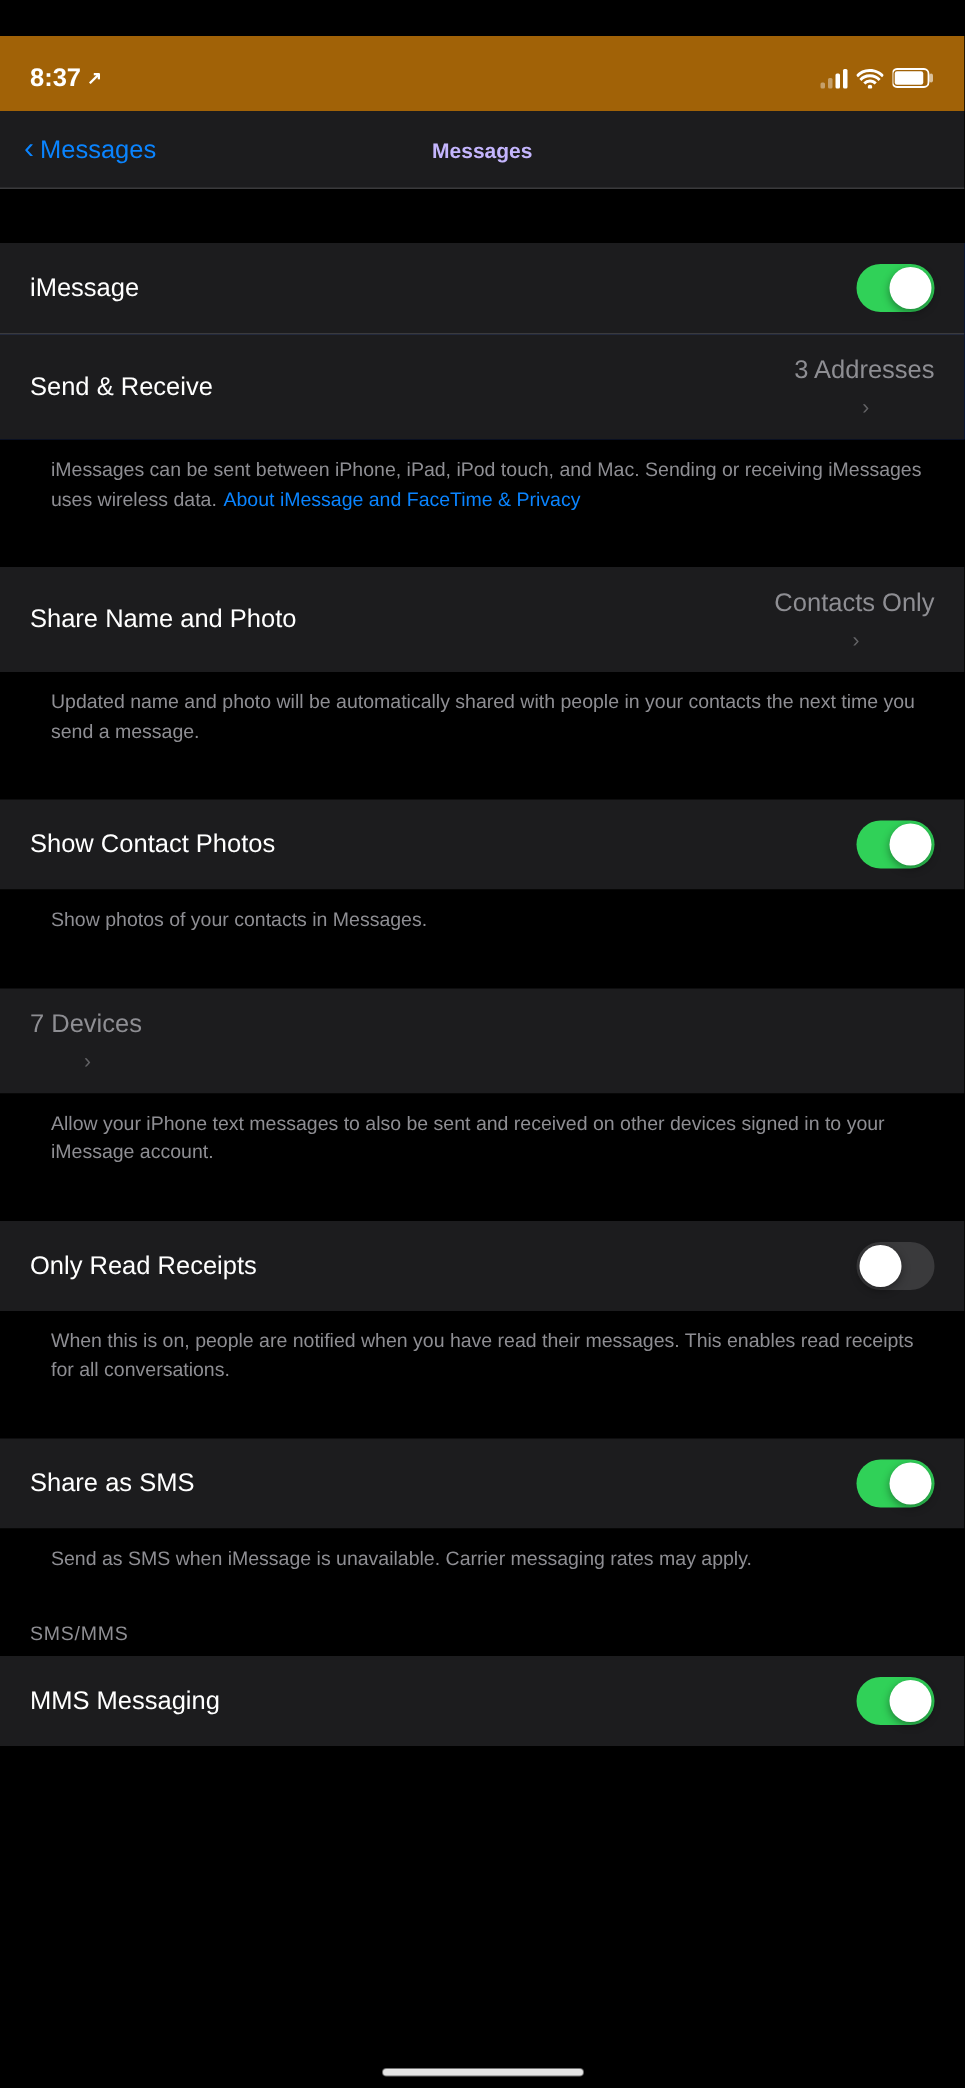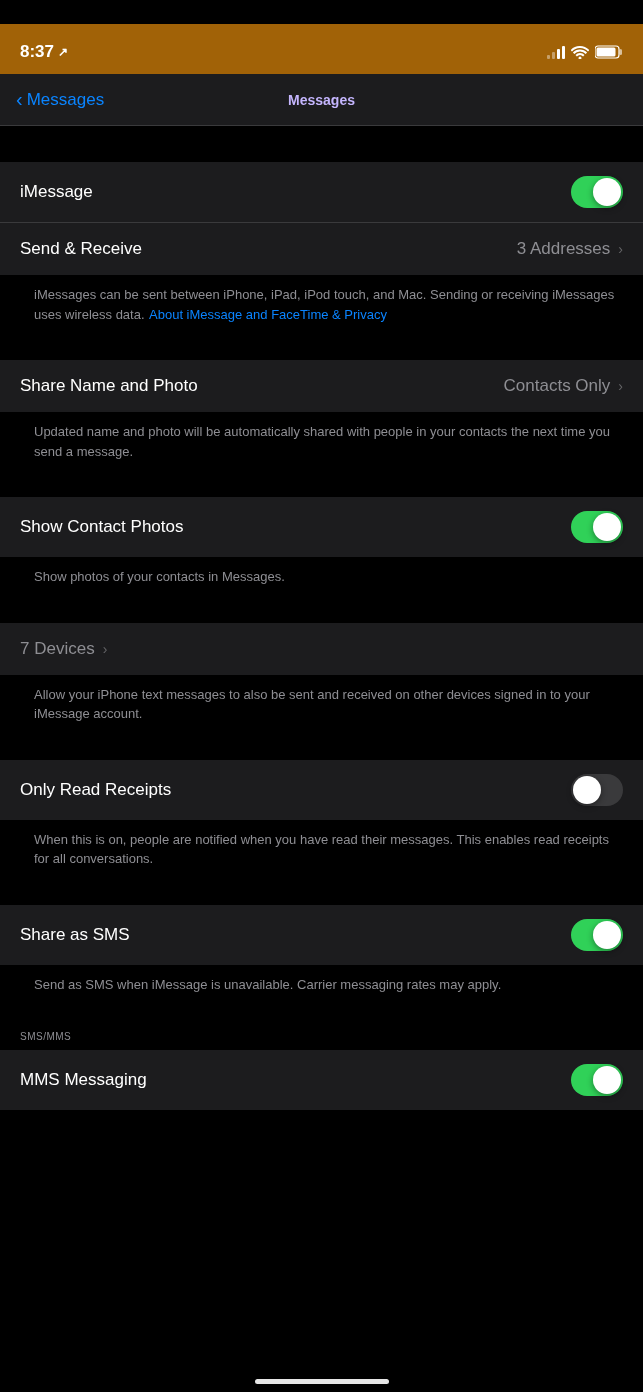--- a/index.html
+++ b/index.html
@@ -115,20 +115,21 @@
       font-size: 17px;
       color: #fff;
     }
 
     .row-right {
       display: flex;
       align-items: center;
       gap: 6px;
       color: #8e8e93;
       font-size: 17px;
+      flex-direction: column;
     }
 
     .chevron {
       color: #636366;
       font-size: 14px;
       margin-left: 2px;
     }
 
     
     .toggle {
@@ -184,21 +185,21 @@
       font-size: 13px;
     }
 
     
     .section-label {
       background: #000;
       padding: 8px 20px 6px 20px;
     }
 
     .section-label-text {
-      font-size: 10px;
+      font-size: 13px;
       color: #8e8e93;
       text-transform: uppercase;
       letter-spacing: 0.5px;
     }
 
     
     .home-indicator {
       position: fixed;
       bottom: 8px;
       left: 50%;

